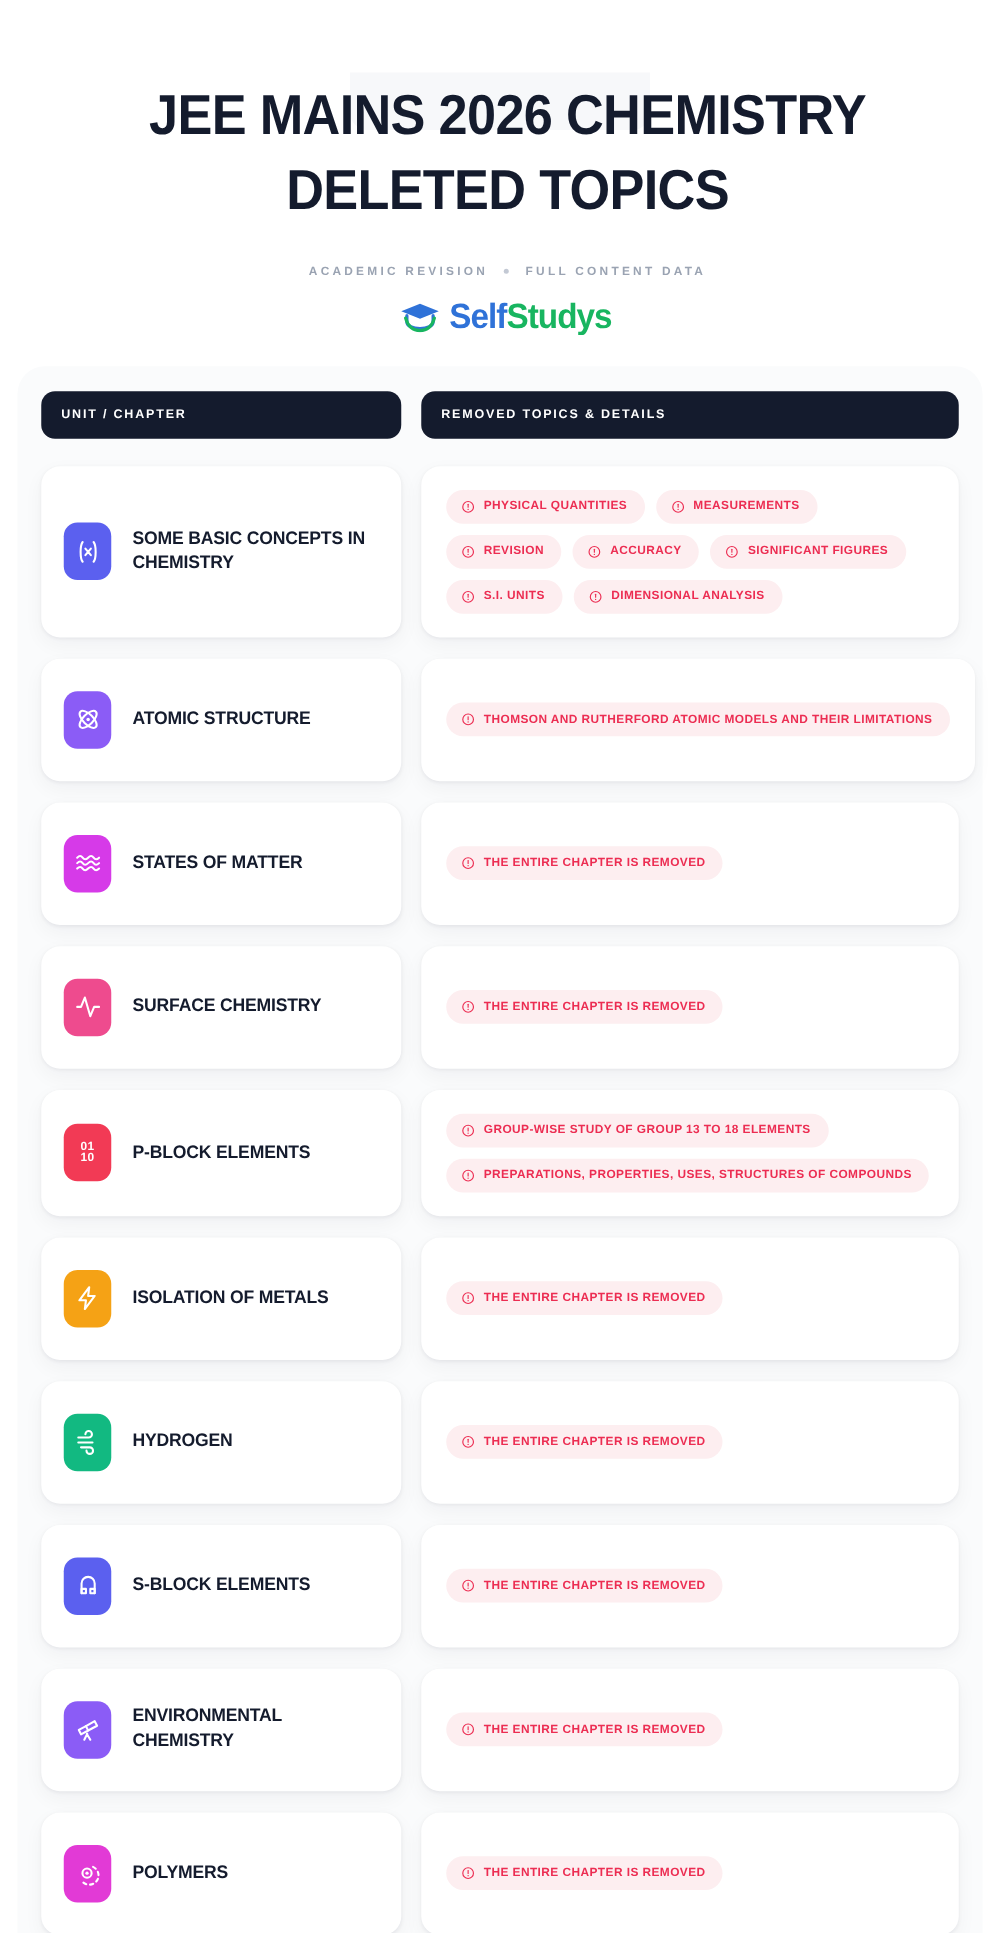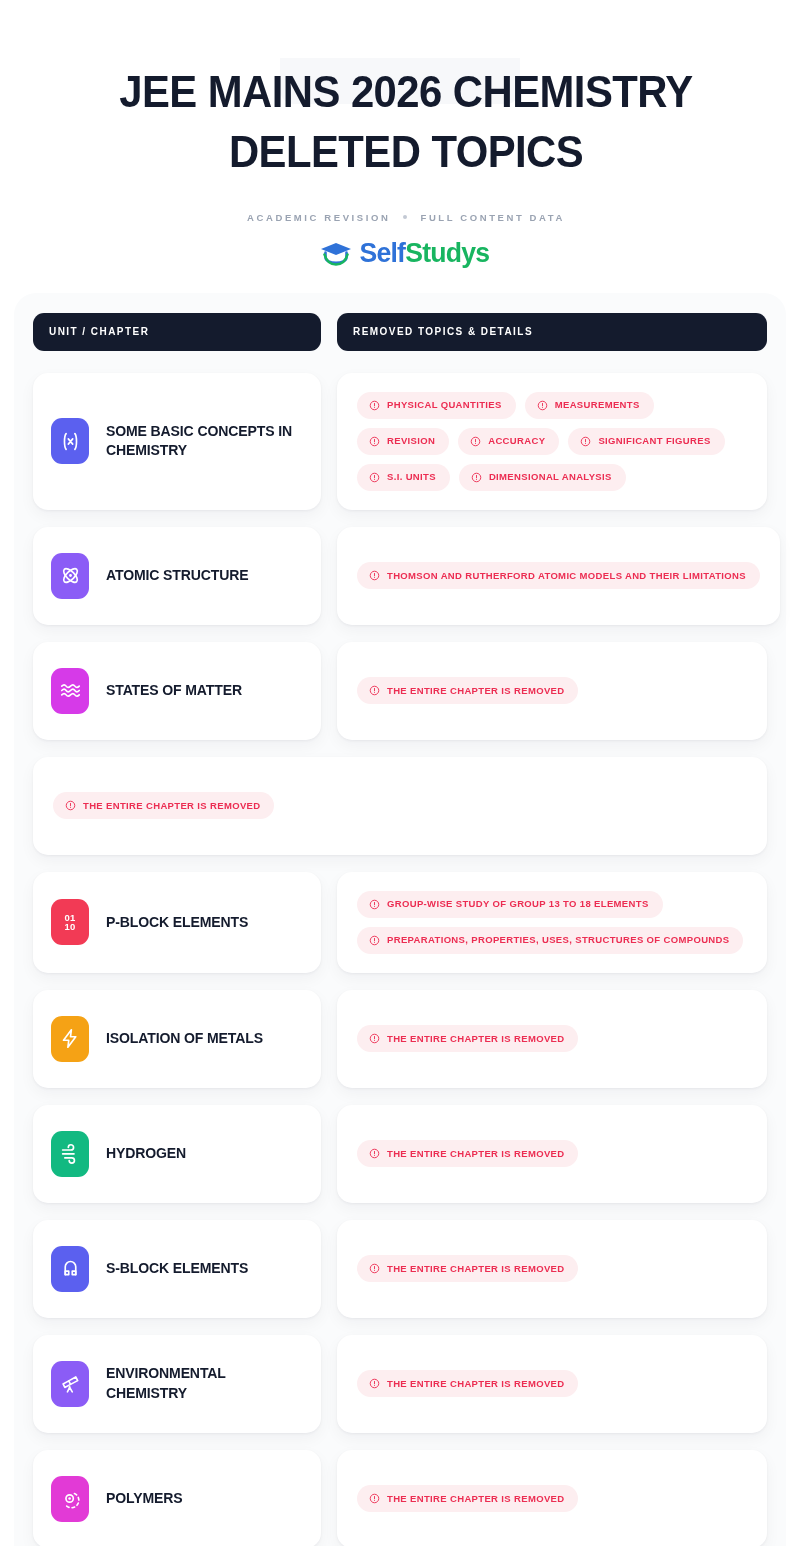--- a/index.html
+++ b/index.html
@@ -355,20 +355,28 @@
                   <circle cx="12" cy="12" r="9.3" fill="none" stroke="#ec2d52" stroke-width="2"></circle>
                   <path d="M12 7.5v5.2" stroke="#ec2d52" stroke-width="2" stroke-linecap="round"></path>
                   <circle cx="12" cy="16.4" r="1.15" fill="#ec2d52"></circle>
                 </svg>
               </span>
        <span>THE ENTIRE CHAPTER IS REMOVED</span>
      </span>
           </div>
         </div>
         <div class="row">
+          <div class="cell cell-unit">
+       <span class="chip-icon" style="background:#ee4b8e">
+              <svg width="21" height="21" viewBox="0 0 24 24">
+                <path d="M2 12h3.5L9 3.5l5 17 3.5-8.5H22" fill="none" stroke="#fff" stroke-width="1.9" stroke-linecap="round" stroke-linejoin="round"></path>
+              </svg>
+            </span>
+       <span class="unit-title">SURFACE CHEMISTRY</span>
+     </div>
      <div class="cell cell-topics">
             <span class="badge">
        <span>
                 <svg width="11" height="11" viewBox="0 0 24 24">
                   <circle cx="12" cy="12" r="9.3" fill="none" stroke="#ec2d52" stroke-width="2"></circle>
                   <path d="M12 7.5v5.2" stroke="#ec2d52" stroke-width="2" stroke-linecap="round"></path>
                   <circle cx="12" cy="16.4" r="1.15" fill="#ec2d52"></circle>
                 </svg>
               </span>
        <span>THE ENTIRE CHAPTER IS REMOVED</span>

